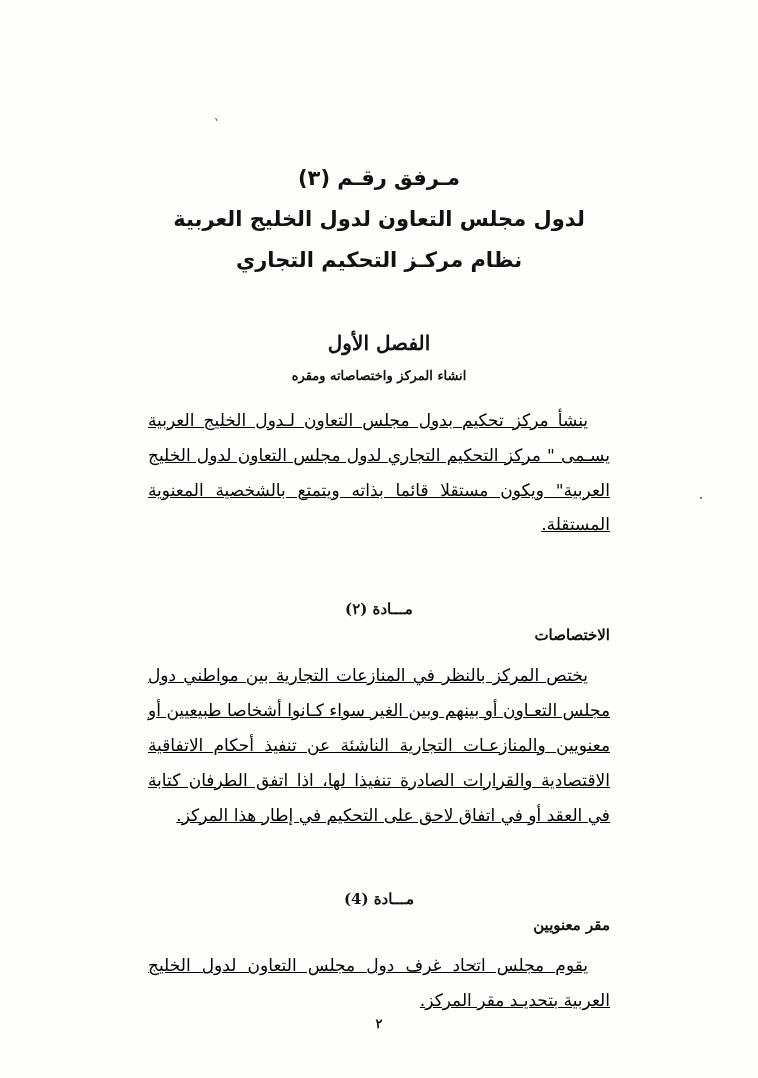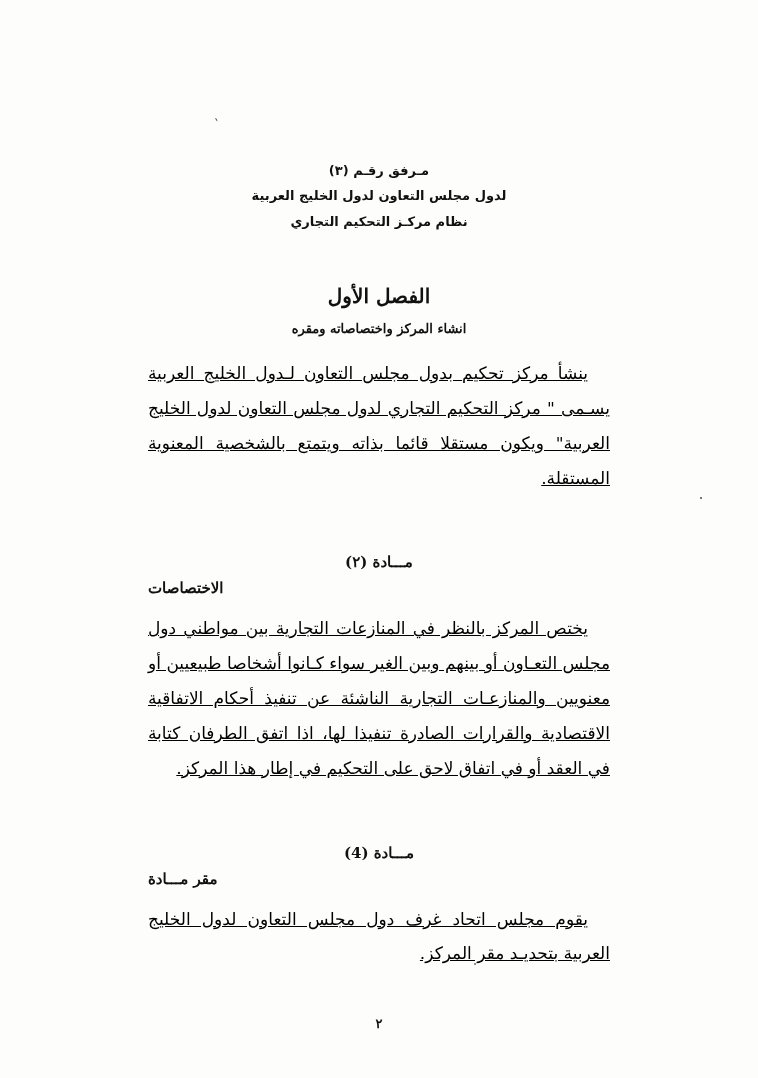--- a/index.html
+++ b/index.html
@@ -58,21 +58,21 @@
     background: #6a6a6a;
     border-radius: 50%;
   }
 
   .title-block {
     margin-top: 58px;
     text-align: center;
   }
   .title-line {
     font-family: "DejaVu Sans", "Liberation Sans", sans-serif;
-    font-size: 13px;
+    font-size: 21px;
     font-weight: 700;
     letter-spacing: 0.6px;
     line-height: 1.95;
     color: #111;
   }
 
   .chapter-block {
     margin-top: 42px;
     text-align: center;
   }
@@ -91,21 +91,21 @@
 
   .article-heading {
     text-align: center;
     font-size: 15px;
     font-weight: 700;
     margin-top: 22px;
     letter-spacing: 1px;
     color: #111;
   }
   .article-subheading {
-    text-align: left;
+    text-align: right;
     font-size: 15px;
     font-weight: 700;
     margin-top: 8px;
     letter-spacing: 1.4px;
     color: #111;
   }
 
   .para {
     margin-top: 14px;
     font-size: 17px;
@@ -163,21 +163,21 @@
     <div>
       <div class="article-heading">مـــادة (٢)</div>
       <div class="article-subheading">الاختصاصات</div>
       <div class="para indent">يختص المركز بالنظر في المنازعات التجارية بين مواطني دول مجلس التعـاون أو بينهم وبين الغير سواء كـانوا أشخاصا طبيعيين أو معنويين والمنازعـات التجارية الناشئة عن تنفيذ أحكام الاتفاقية الاقتصادية والقرارات الصادرة تنفيذا لها، اذا اتفق الطرفان كتابة في العقد أو في اتفاق لاحق على التحكيم في إطار هذا المركز.</div>
     </div>
 
     <div class="spacer-lg"></div>
 
     <div>
       <div class="article-heading">مـــادة (4)</div>
-      <div class="article-subheading">مقر مـــادة</div>
+      <div class="article-subheading">مقر معنويين</div>
       <div class="para indent">يقوم مجلس اتحاد غرف دول مجلس التعاون لدول الخليج العربية بتحديـد مقر المركز.</div>
     </div>
 
   </div>
 
   <div class="folio">٢</div>
 
 </div>
 
 </body></html>

